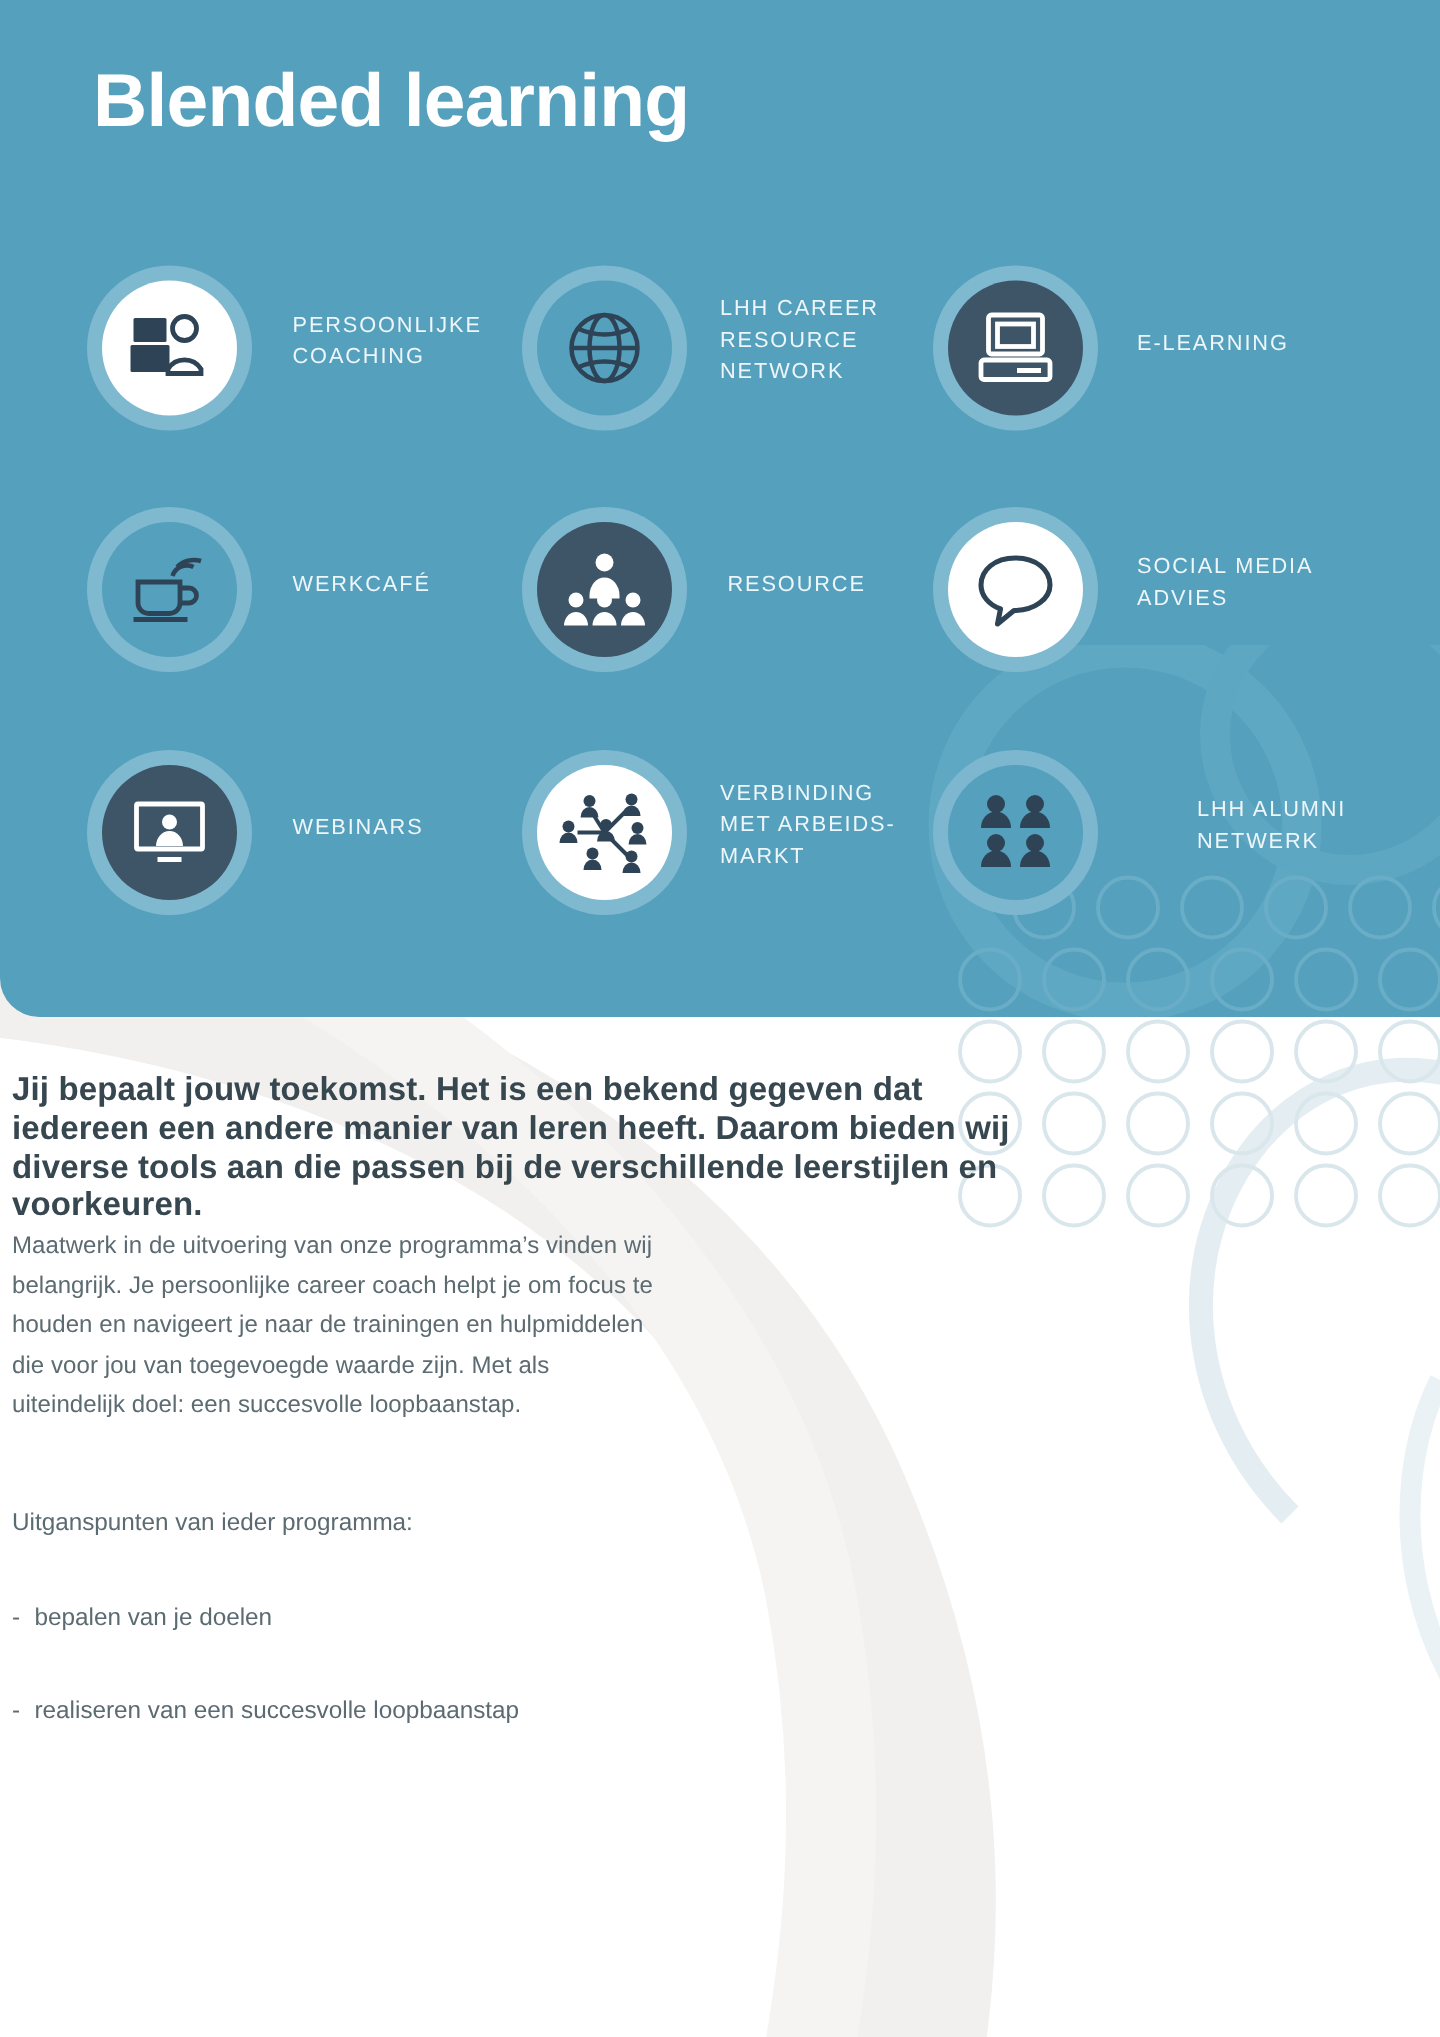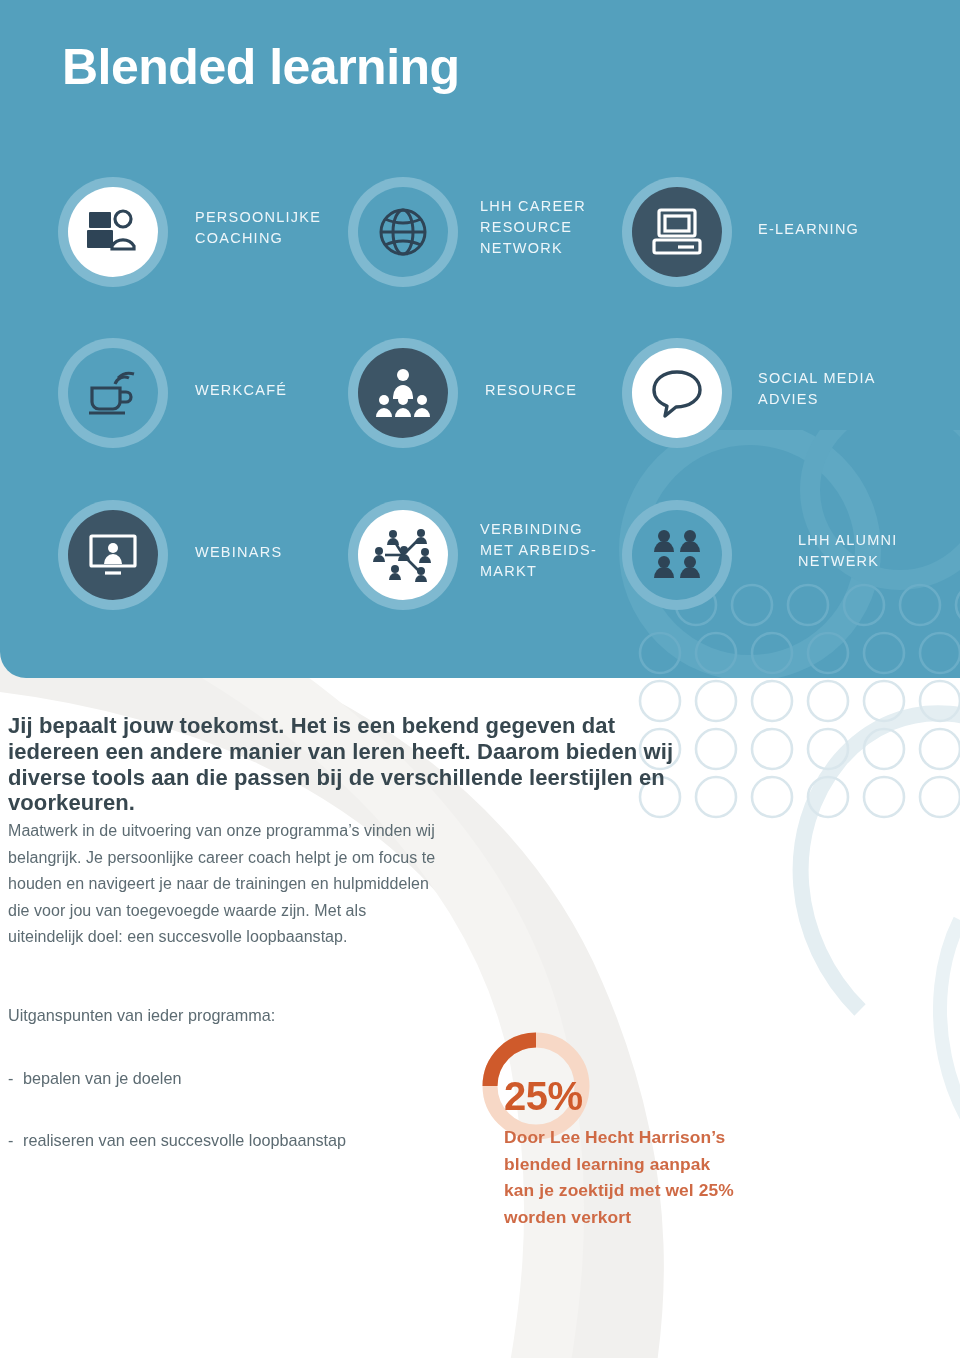--- a/index.html
+++ b/index.html
@@ -345,25 +345,14 @@
   <div class="para">Maatwerk in de uitvoering van onze programma’s vinden wij belangrijk. Je persoonlijke career coach helpt je om focus te houden en navigeert je naar de trainingen en hulpmiddelen die voor jou van toegevoegde waarde zijn. Met als uiteindelijk doel: een succesvolle loopbaanstap.</div>
 
   <div class="bullets">
     <span class="bhead">Uitganspunten van ieder programma:</span>
     <ul>
       <li><span class="dash">-</span><span>bepalen van je doelen</span></li>
       <li><span class="dash">-</span><span>realiseren van een succesvolle loopbaanstap</span></li>
     </ul>
   </div>
 
-  <div class="callout">
-    <svg class="donut" viewBox="0 0 116 116">
-      <circle cx="58" cy="58" r="46" fill="none" stroke="#f7d8c6" stroke-width="15"></circle>
-      <path d="M 58 12 A 46 46 0 0 0 12 58" fill="none" stroke="#cf5a2b" stroke-width="15" stroke-linecap="butt"></path>
-    </svg>
-    <div class="donut-pct">25%</div>
-    <div class="callout-text">Door Lee Hecht Harrison’s
-blended learning aanpak
-kan je zoektijd met wel 25%
-worden verkort</div>
-  </div>
 
 </div>
 
 </body></html>

